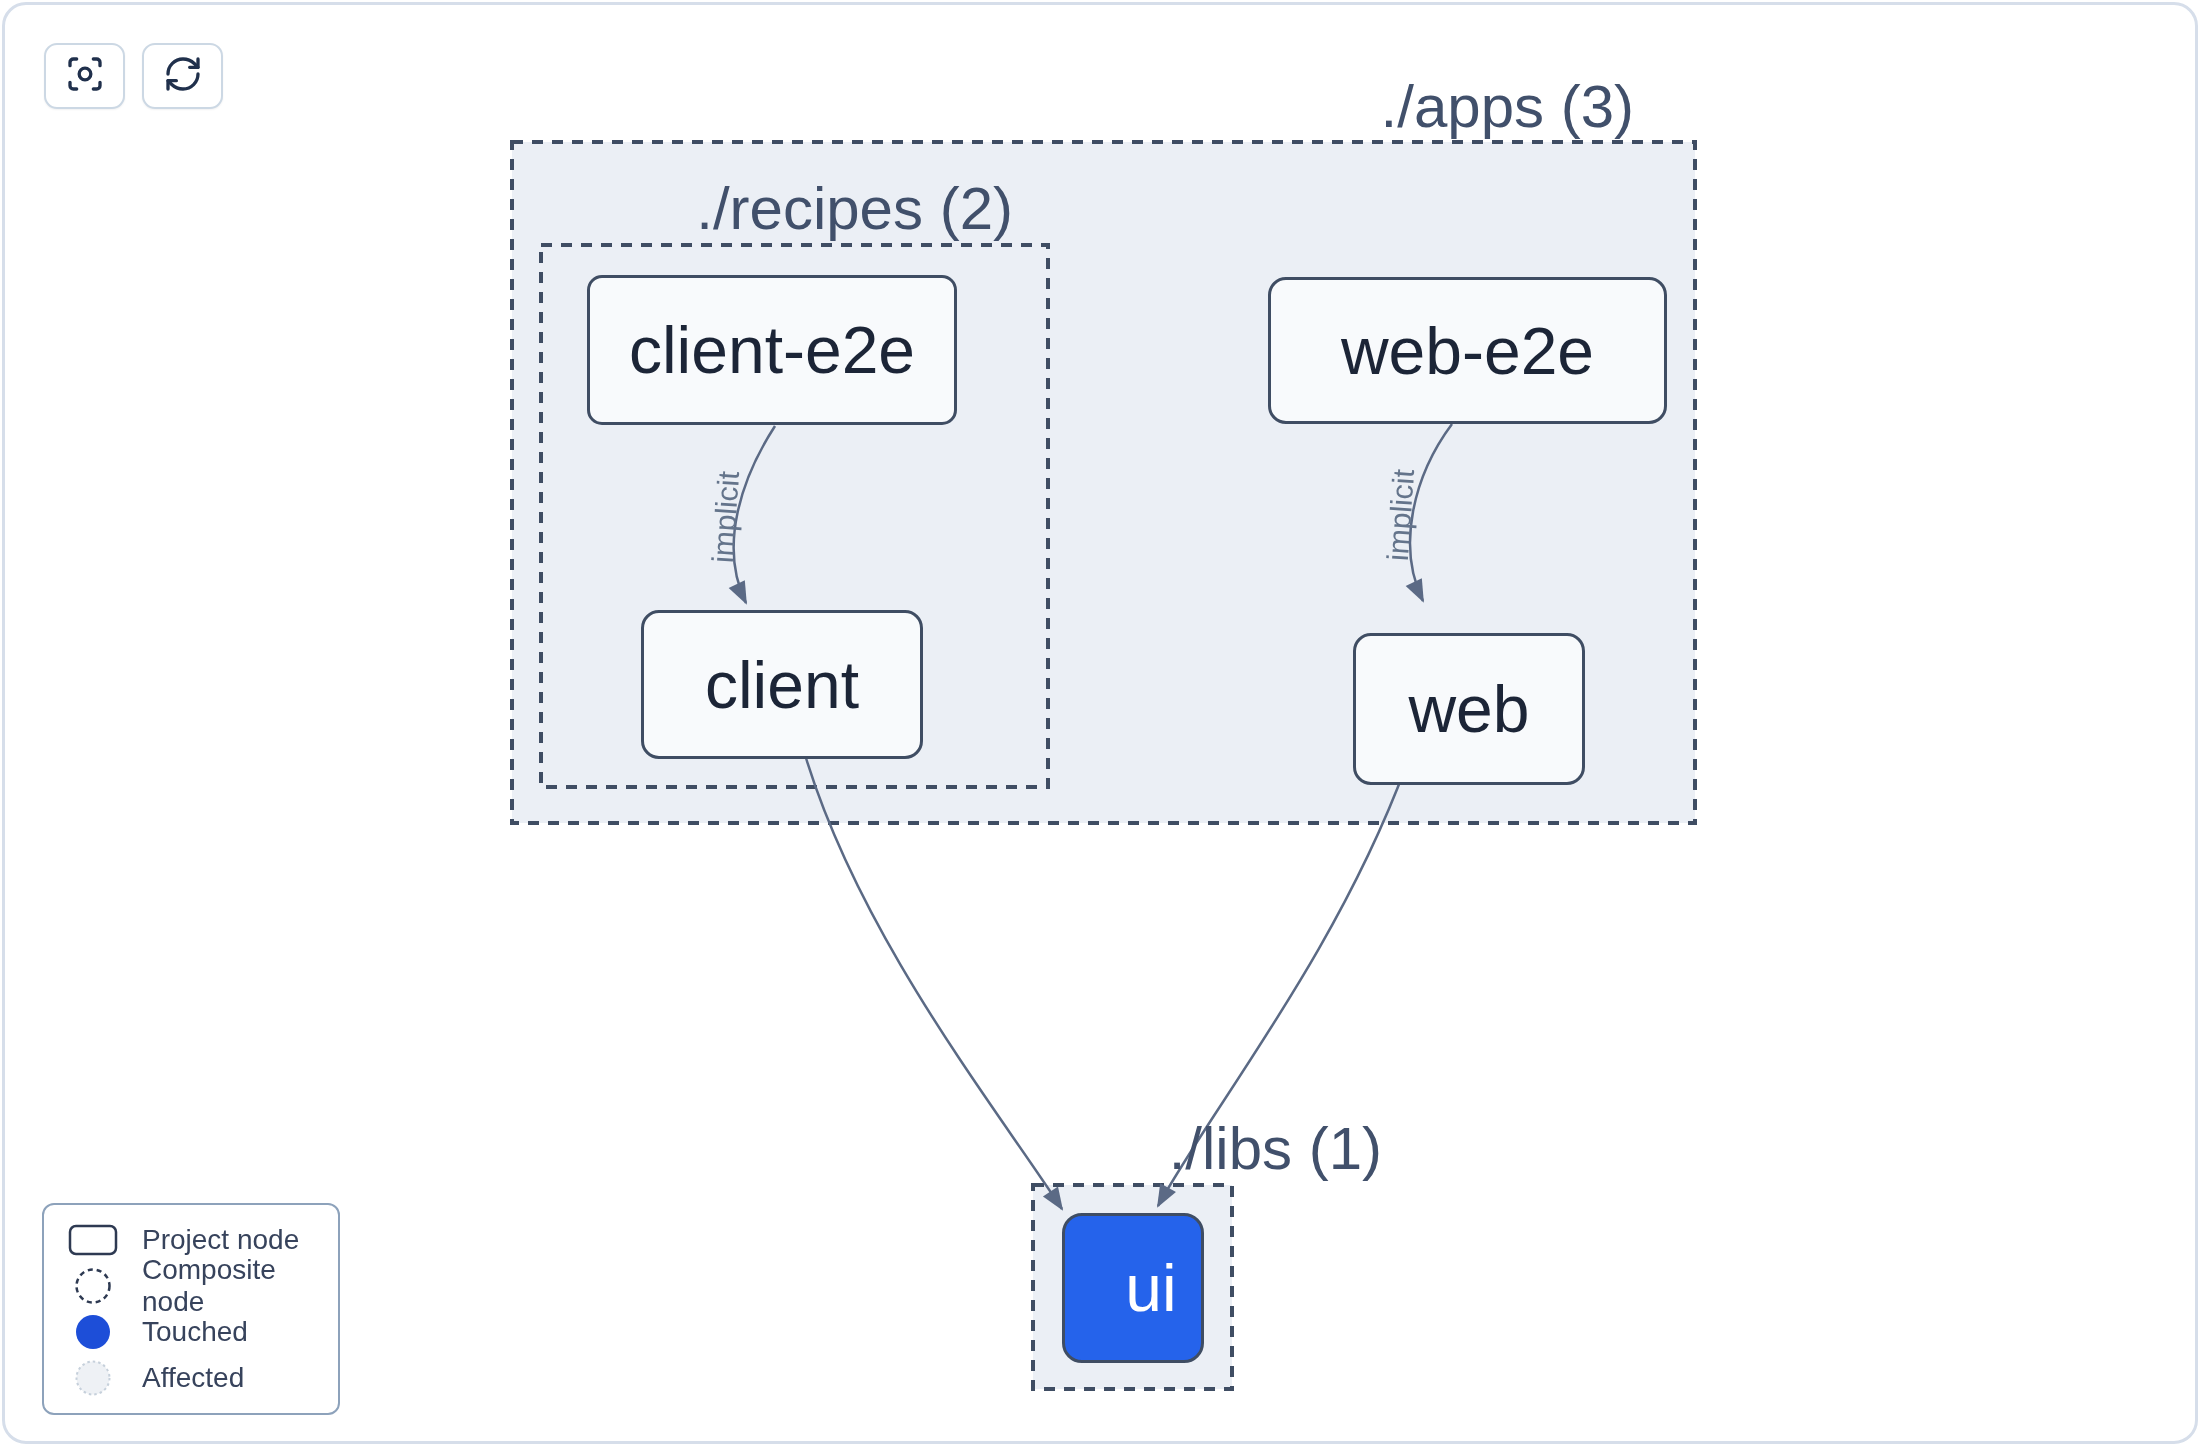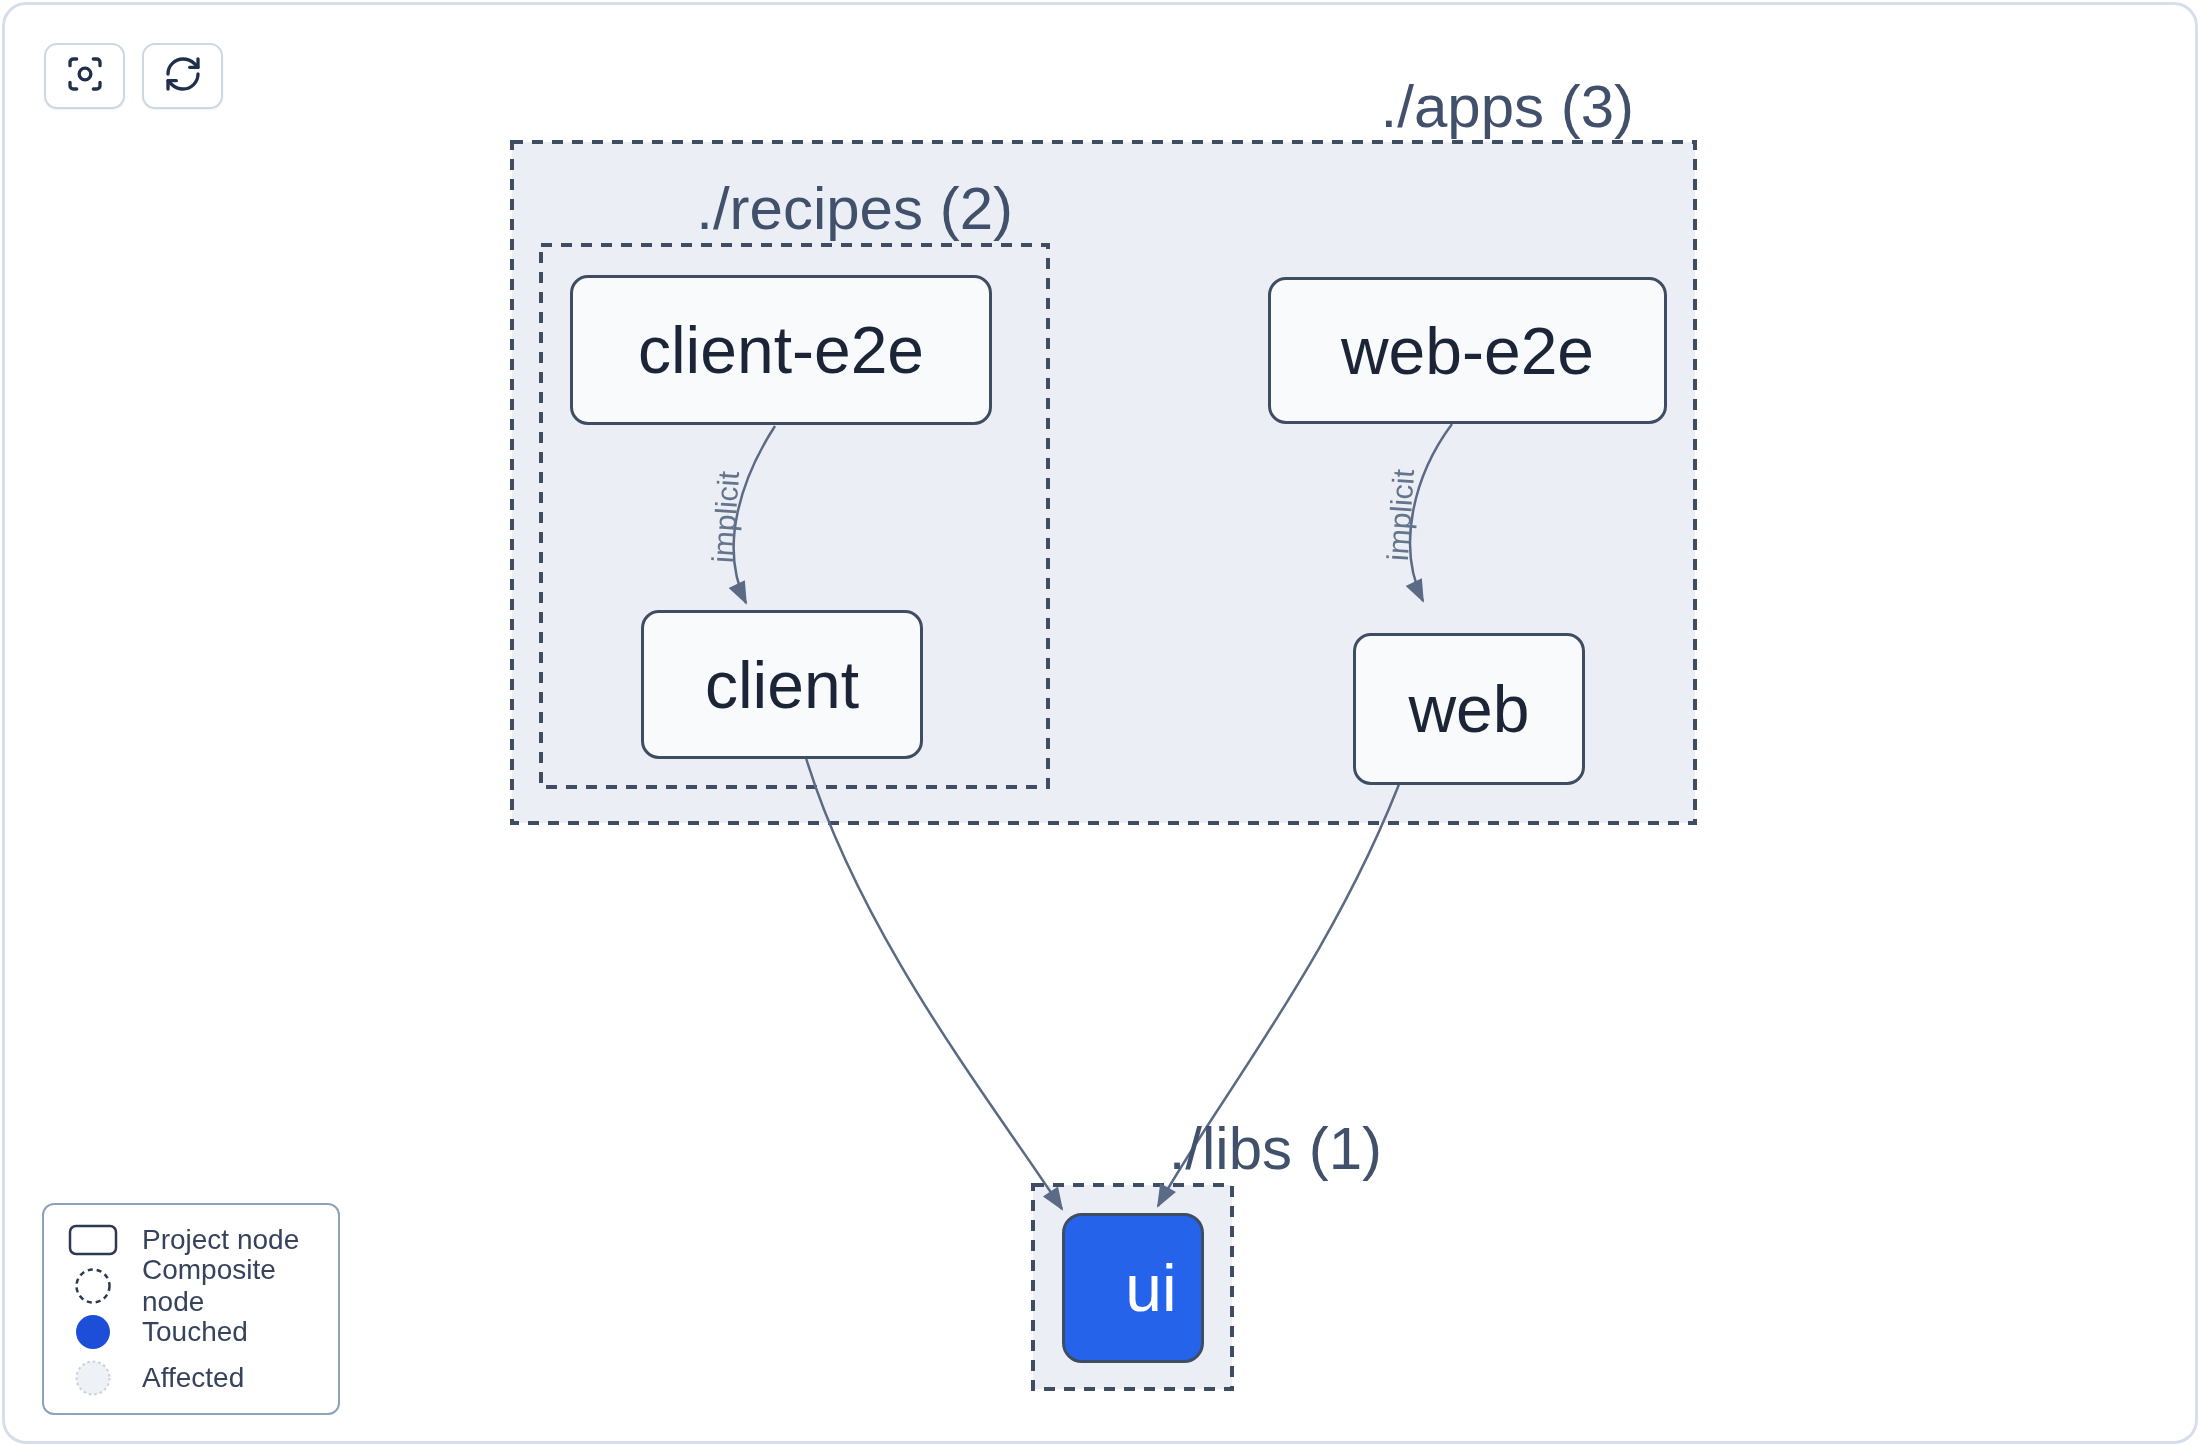--- a/index.html
+++ b/index.html
@@ -116,21 +116,21 @@
     <path class="edge" d="M 1401 761 C 1331 950, 1206 1104, 1153 1201" marker-end="url(#arrow)"></path>
   </svg>
 
   <div class="composite-title" style="left:507px;top:70px;width:1122px;">./apps (3)</div>
   <div class="composite-title" style="left:536px;top:172px;width:472px;">./recipes (2)</div>
   <div class="composite-title" style="left:877px;top:1112px;width:500px;">./libs (1)</div>
 
   <div class="edge-label" style="left:721px;top:512px;">implicit</div>
   <div class="edge-label" style="left:1396px;top:510px;">implicit</div>
 
-  <div class="node" style="left:565px;top:270px;width:422px;height:150px;">client-e2e</div>
+  <div class="node" style="left:582px;top:270px;width:370px;height:150px;border-radius:15px;">client-e2e</div>
   <div class="node" style="left:1263px;top:272px;width:399px;height:147px;">web-e2e</div>
   <div class="node" style="left:636px;top:605px;width:282px;height:149px;">client</div>
   <div class="node" style="left:1348px;top:628px;width:232px;height:152px;">web</div>
   <div class="node touched" style="left:1057px;top:1208px;width:142px;height:150px;">ui</div>
 
   <div class="toolbar-button" style="left:39px;top:38px;">
     <span>
       <svg viewBox="0 0 24 24" width="40" height="40">
         <path d="M3 7V5a2 2 0 0 1 2-2h2"></path>
         <path d="M17 3h2a2 2 0 0 1 2 2v2"></path>

